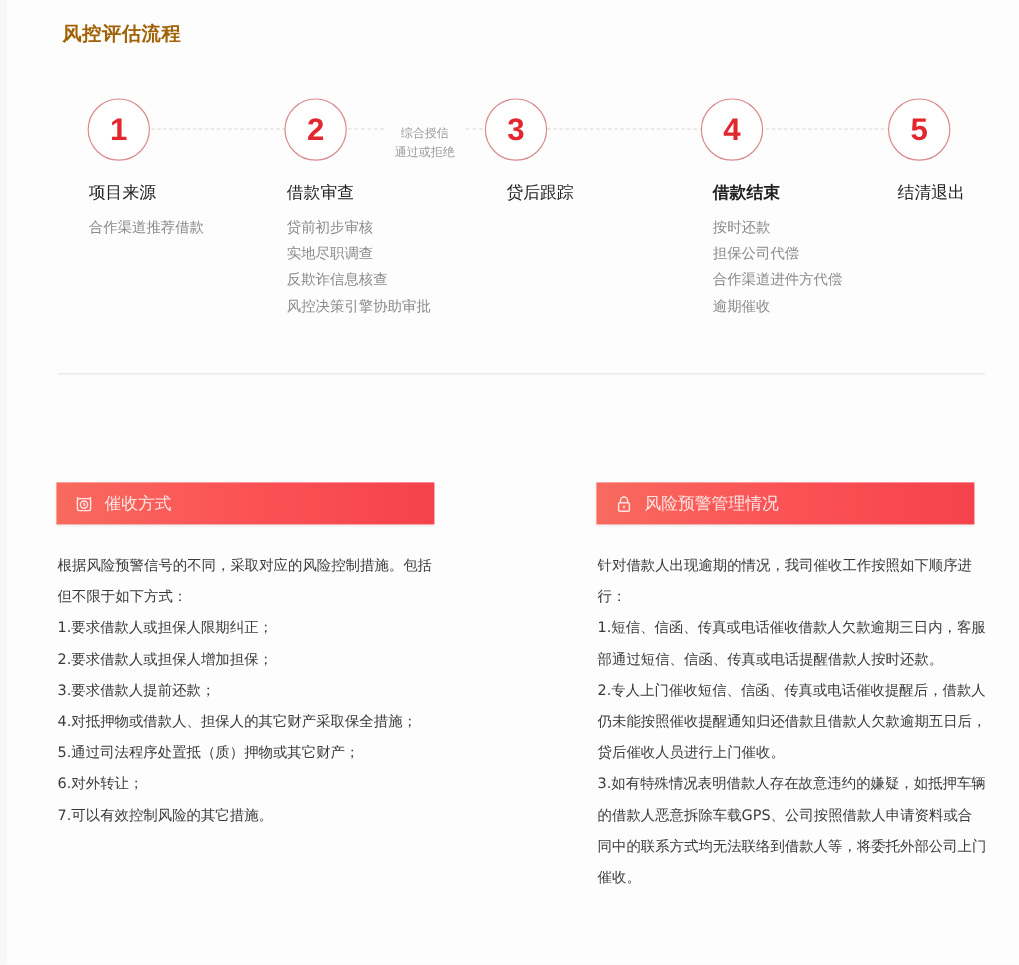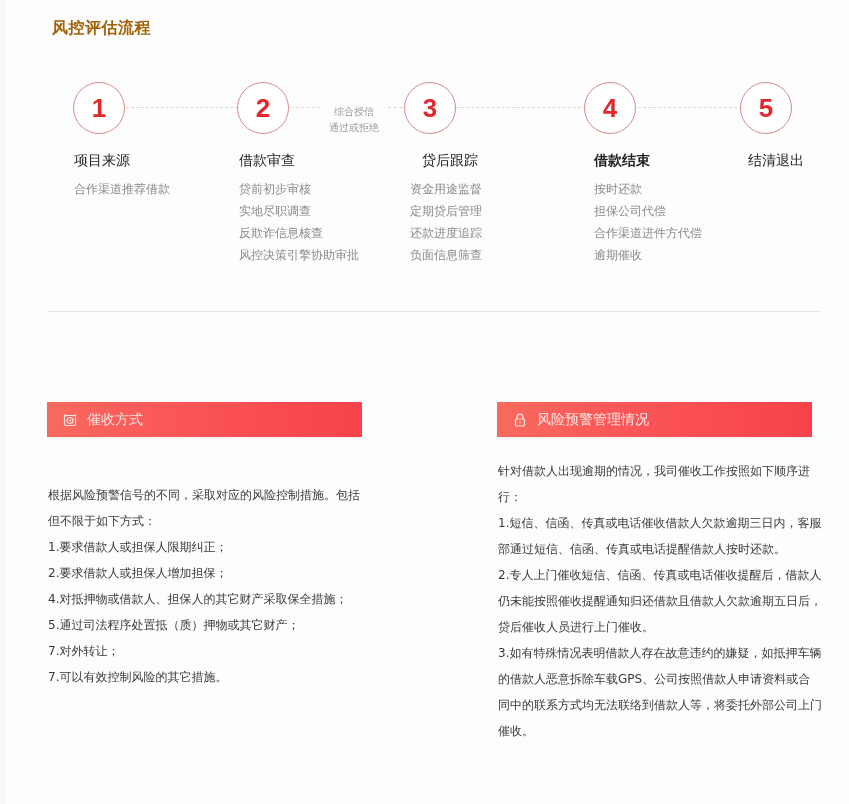--- a/index.html
+++ b/index.html
@@ -28,21 +28,21 @@
     background: linear-gradient(90deg, #f86a5e 0%, #fb5457 45%, #f6434b 100%);
     display: flex; align-items: center; padding-left: 16px;
     color: #fde6e3; font-size: 14px; box-shadow: 0 1px 2px rgba(0,0,0,0.08);
   }
   .banner .icon { width: 14px; height: 14px; margin-right: 10px; display: inline-flex; }
   .banner-left { left: 41px; }
   .banner-right { left: 491px; }
 
   .text-col { position: absolute; top: 458px; font-size: 12px; line-height: 26px; color: #3a3a3a; }
   .text-col p { margin: 0; }
-  .col-left { left: 42px; width: 320px; margin-top: 24px; }
+  .col-left { left: 42px; width: 320px; }
   .col-right { left: 492px; width: 324px; }
 </style>
 </head>
 <body>
 
 <div class="page">
   <div class="page-title">风控评估流程</div>
 
   <div class="flow">
 
@@ -67,26 +67,20 @@
     <div class="step-title" style="left:233px;">借款审查</div>
     <ul class="step-items" style="left:233px;font-family:Liberation Serif, serif;">
       <li>贷前初步审核</li>
       <li>实地尽职调查</li>
       <li>反欺诈信息核查</li>
       <li>风控决策引擎协助审批</li>
     </ul>
 
     <div class="step-circle" style="left:398px;top:82px;">3</div>
     <div class="step-title" style="left:404px;margin-left:12px;">贷后跟踪</div>
-    <ul class="step-items" style="left:404px;">
-      <li>资金用途监督</li>
-      <li>定期贷后管理</li>
-      <li>还款进度追踪</li>
-      <li>负面信息筛查</li>
-    </ul>
 
     <div class="step-circle" style="left:578px;top:82px;">4</div>
     <div class="step-title" style="left:588px;font-weight:bold;">借款结束</div>
     <ul class="step-items" style="left:588px;">
       <li>按时还款</li>
       <li>担保公司代偿</li>
       <li>合作渠道进件方代偿</li>
       <li>逾期催收</li>
     </ul>
 
@@ -116,23 +110,24 @@
         <path d="M1 1.5l2 1.5M13 1.5l-2 1.5"></path>
       </svg>
     </span>
     <span>催收方式</span>
   </div>
 
   <div class="text-col col-left">
     <p>根据风险预警信号的不同，采取对应的风险控制措施。包括但不限于如下方式：</p>
     <p>1.要求借款人或担保人限期纠正；</p>
     <p>2.要求借款人或担保人增加担保；</p>
+    <p>3.要求借款人提前还款；</p>
     <p>4.对抵押物或借款人、担保人的其它财产采取保全措施；</p>
     <p>5.通过司法程序处置抵（质）押物或其它财产；</p>
-    <p>7.对外转让；</p>
+    <p>6.对外转让；</p>
     <p>7.可以有效控制风险的其它措施。</p>
   </div>
 
   <div class="text-col col-right">
     <p>针对借款人出现逾期的情况，我司催收工作按照如下顺序进行：</p>
     <p>1.短信、信函、传真或电话催收借款人欠款逾期三日内，客服部通过短信、信函、传真或电话提醒借款人按时还款。</p>
     <p>2.专人上门催收短信、信函、传真或电话催收提醒后，借款人仍未能按照催收提醒通知归还借款且借款人欠款逾期五日后，贷后催收人员进行上门催收。</p>
     <p>3.如有特殊情况表明借款人存在故意违约的嫌疑，如抵押车辆的借款人恶意拆除车载GPS、公司按照借款人申请资料或合同中的联系方式均无法联络到借款人等，将委托外部公司上门催收。</p>
   </div>
 </div>

